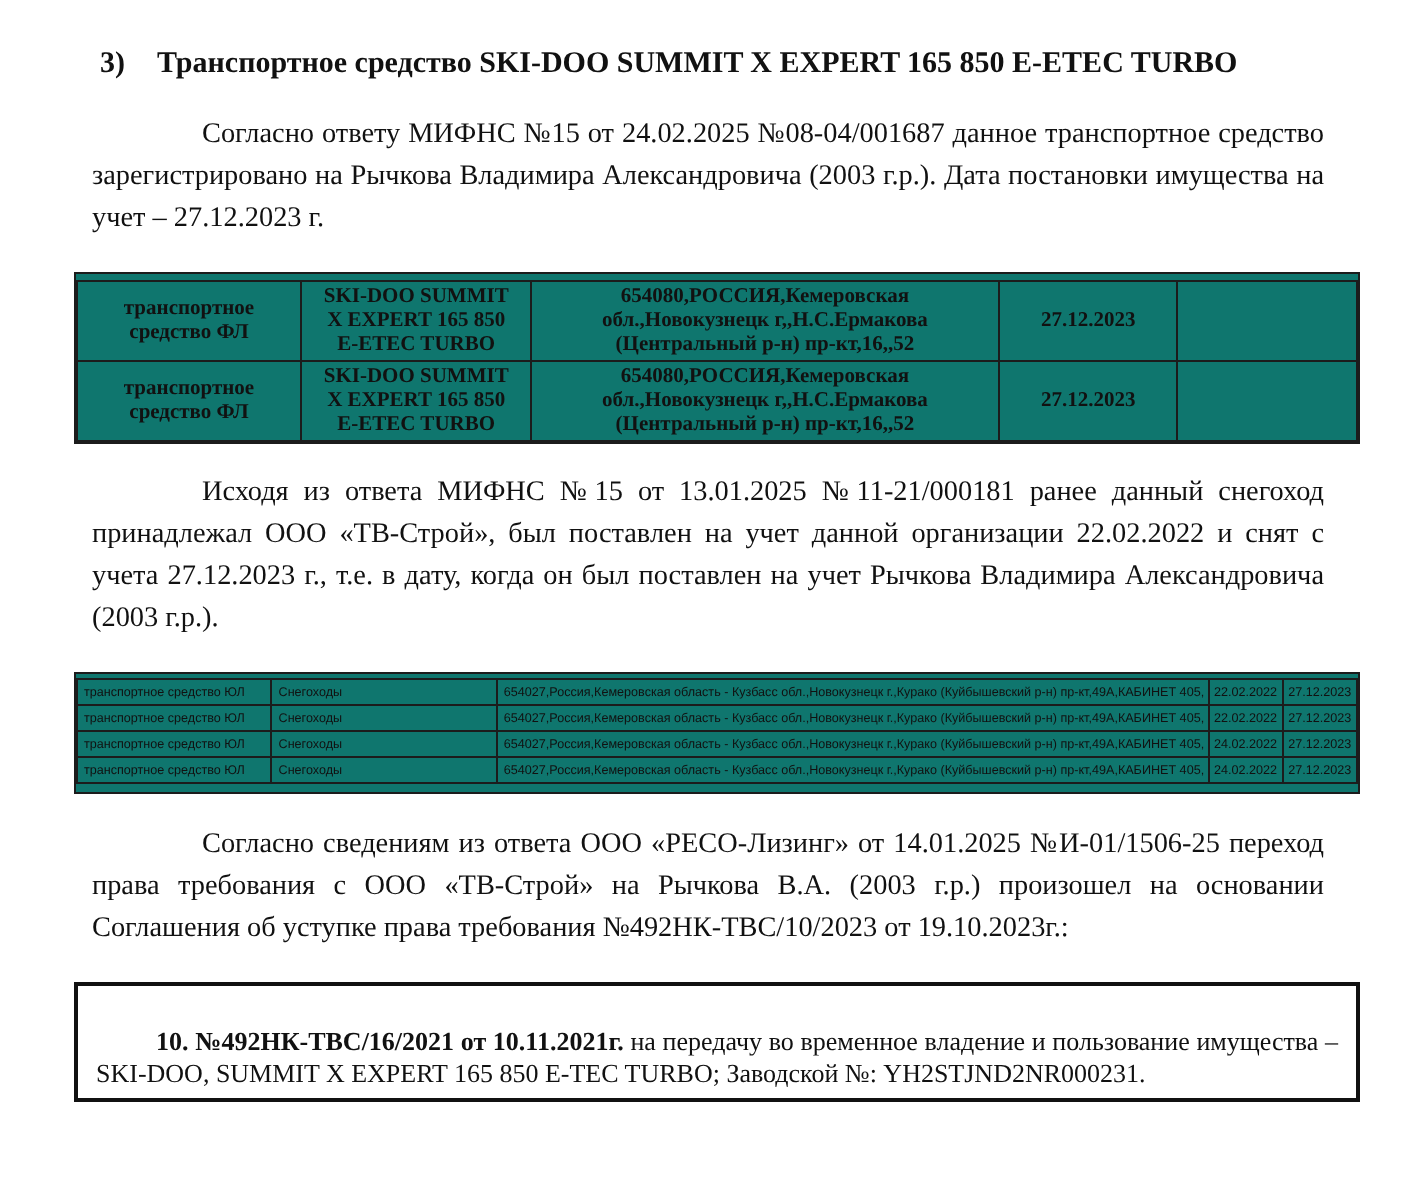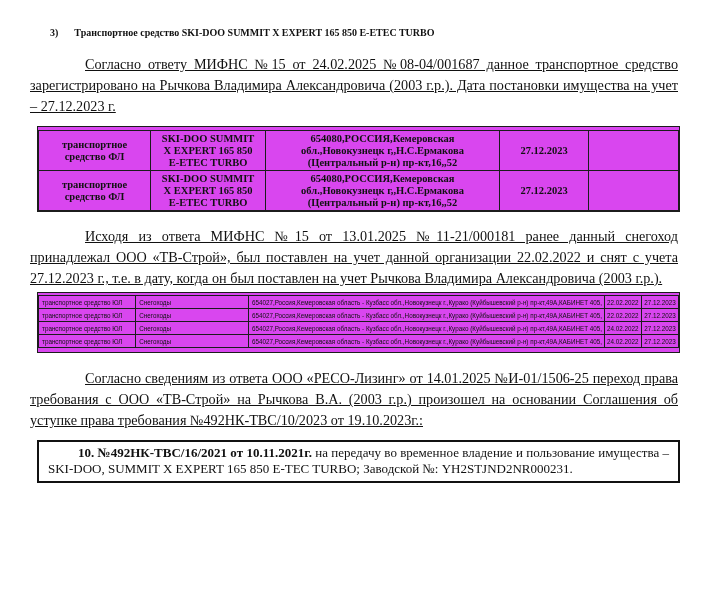--- a/index.html
+++ b/index.html
@@ -6,34 +6,34 @@
   body {
     width:705px; height:597px;
     background:#ffffff;
     color:#111111;
     font-family:"Liberation Serif", serif;
     box-sizing:border-box;
     padding:24px 27px 0 30px;
     overflow:hidden;
   }
   .heading {
-    font-weight:bold; font-size:10px; line-height:17px;
+    font-weight:bold; font-size:15px; line-height:17px;
     padding-left:20px; margin:0 0 13px 0;
   }
   .heading .num { display:inline-block; margin-right:16px; }
   .para {
     font-size:14.2px; line-height:21px;
-    text-align:justify; text-indent:55px; margin:0;text-decoration:underline;
+    text-align:justify; text-indent:55px; margin:16px;
   }
   .p2 { margin-top:14px; }
   .p3 { margin-top:15px; }
 
   .tbl-wrap {
     margin-left:7px; width:643px; box-sizing:border-box;
-    border:1.5px solid #1c1c1c; background:#d946ef;
+    border:1.5px solid #1c1c1c; background:#0f766e;
   }
   .t1-wrap { margin-top:9px; padding:3px 0 0 0; }
   .t2-wrap { margin-top:3px; padding:2px 0 4px 0; }
   table { border-collapse:collapse; width:100%; table-layout:fixed; }
   .t1 td {
     border:1px solid #1c1c1c; text-align:center;
     font-family:"Liberation Serif", serif; font-weight:bold;
     font-size:10.5px; line-height:12px; padding:1.5px 3px;
     overflow:hidden;
   }
@@ -41,21 +41,21 @@
   .t2 td {
     border:1px solid #1c1c1c;
     font-family:"Liberation Sans", sans-serif;
     font-size:6.3px; line-height:11px; height:12px;
     padding:0 3px; white-space:nowrap; overflow:hidden;
   }
   .t2 td.date { text-align:center; padding:0 1px; }
 
   .lease-block {
     margin-top:9px; margin-left:7px; width:643px; box-sizing:border-box;
-    border:2px solid #111; padding:3px 9px 4px 9px;
+    border:2px solid #111; padding:20px 9px 4px 9px;
   }
   .lease-block p {
     margin:0; font-size:13px; line-height:16px;
     text-align:justify; text-indent:30px;
   }
   .bold { font-weight:bold; }
 </style>
 </head>
 <body>
 

